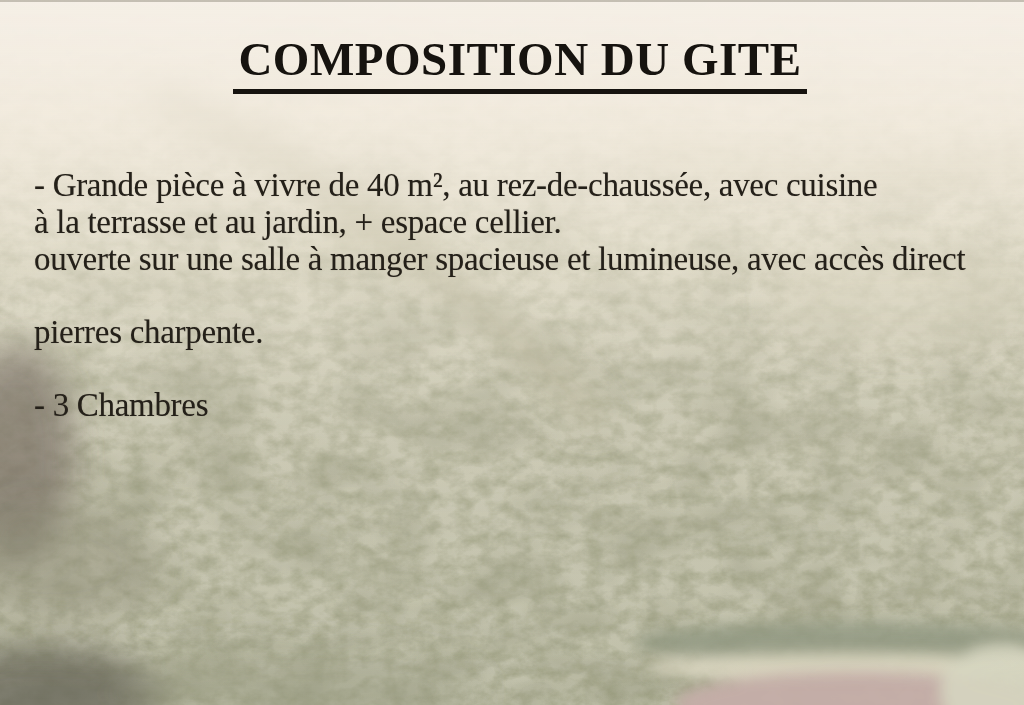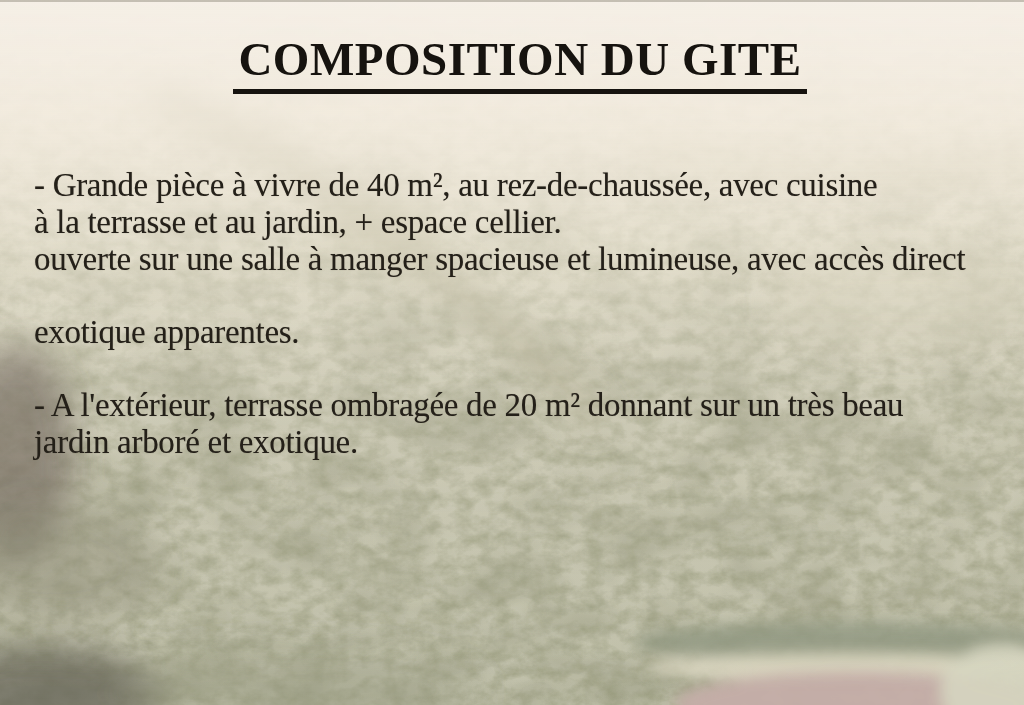--- a/index.html
+++ b/index.html
@@ -129,25 +129,24 @@
 
     <div class="body-text">
 
       <p>
         <span class="ln">- Grande pièce à vivre de 40 m², au rez-de-chaussée, avec cuisine</span>
         <span class="ln">à la terrasse et au jardin, + espace cellier.</span>
         <span class="ln">ouverte sur une salle à manger spacieuse et lumineuse, avec accès direct</span>
       </p>
 
       <p>
-        <span class="ln">exotique apparentes.</span>
+        <span class="ln">pierres charpente.</span>
+      </p>
+
+      <p>
+        <span class="ln">- 3 Chambres</span>
       </p>
 
 
-
-      <p>
-        <span class="ln">- A l'extérieur, terrasse ombragée de 20 m² donnant sur un très beau</span>
-        <span class="ln">jardin arboré et exotique.</span>
-      </p>
 
     </div>
   </div>
 </div>
 
 </body></html>

